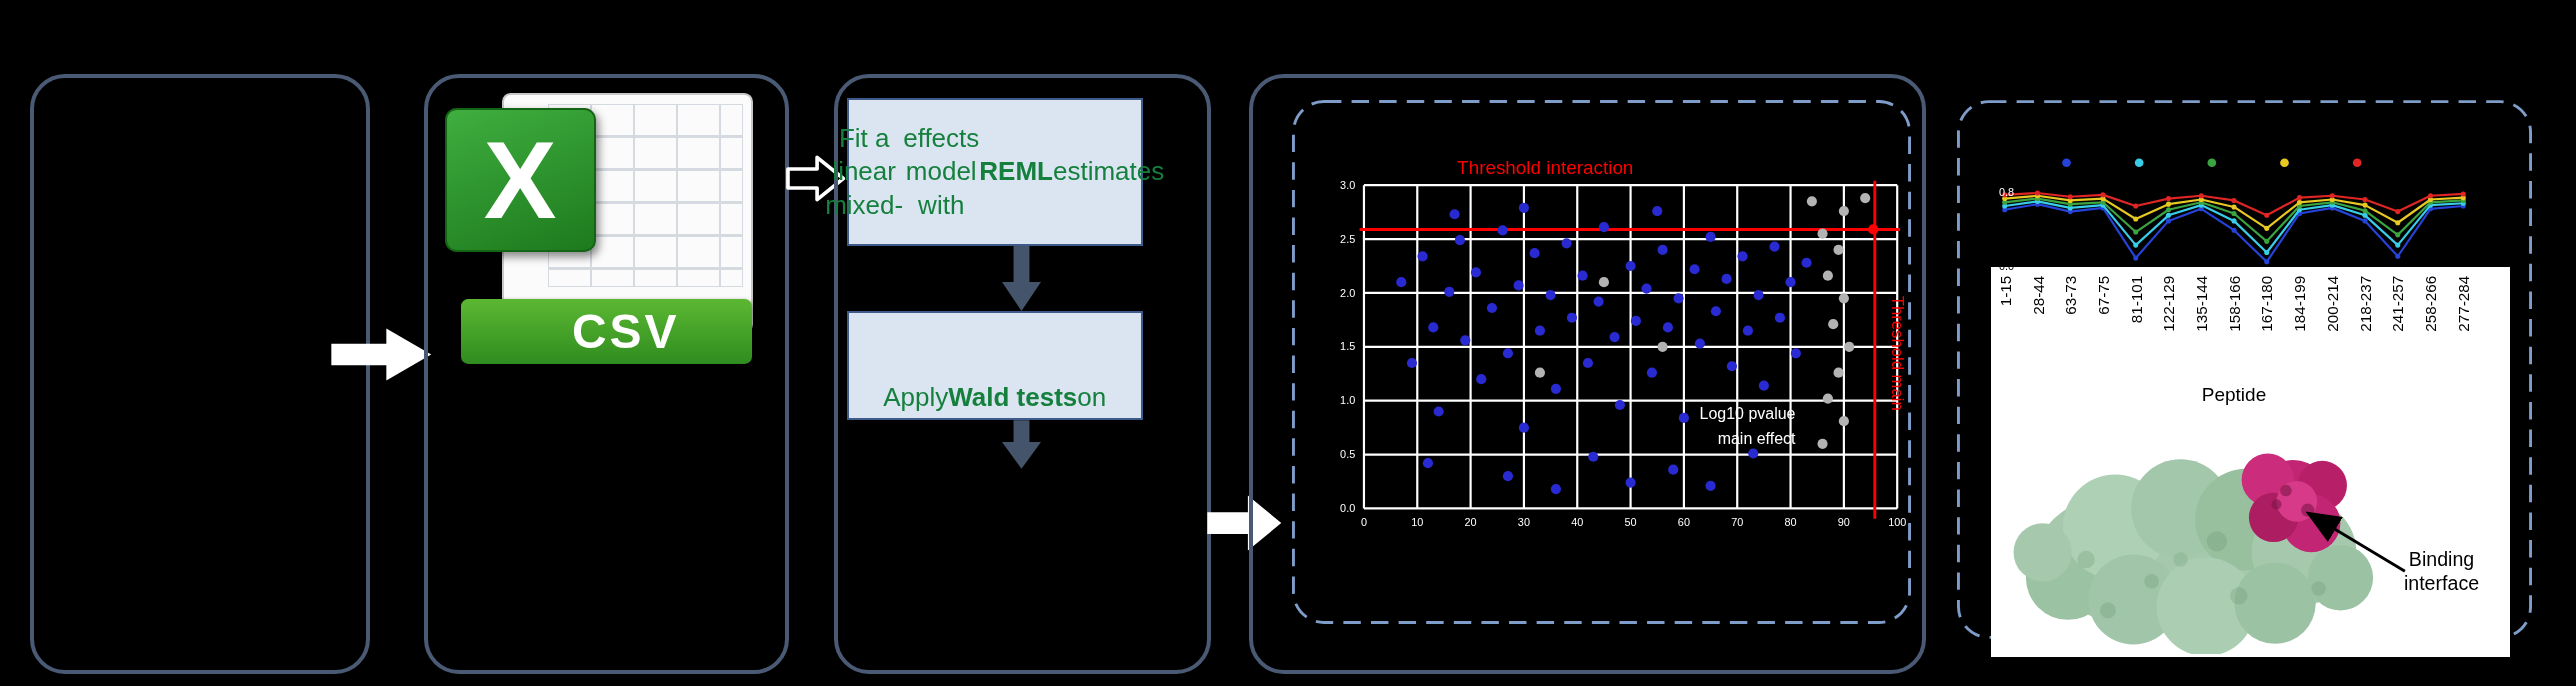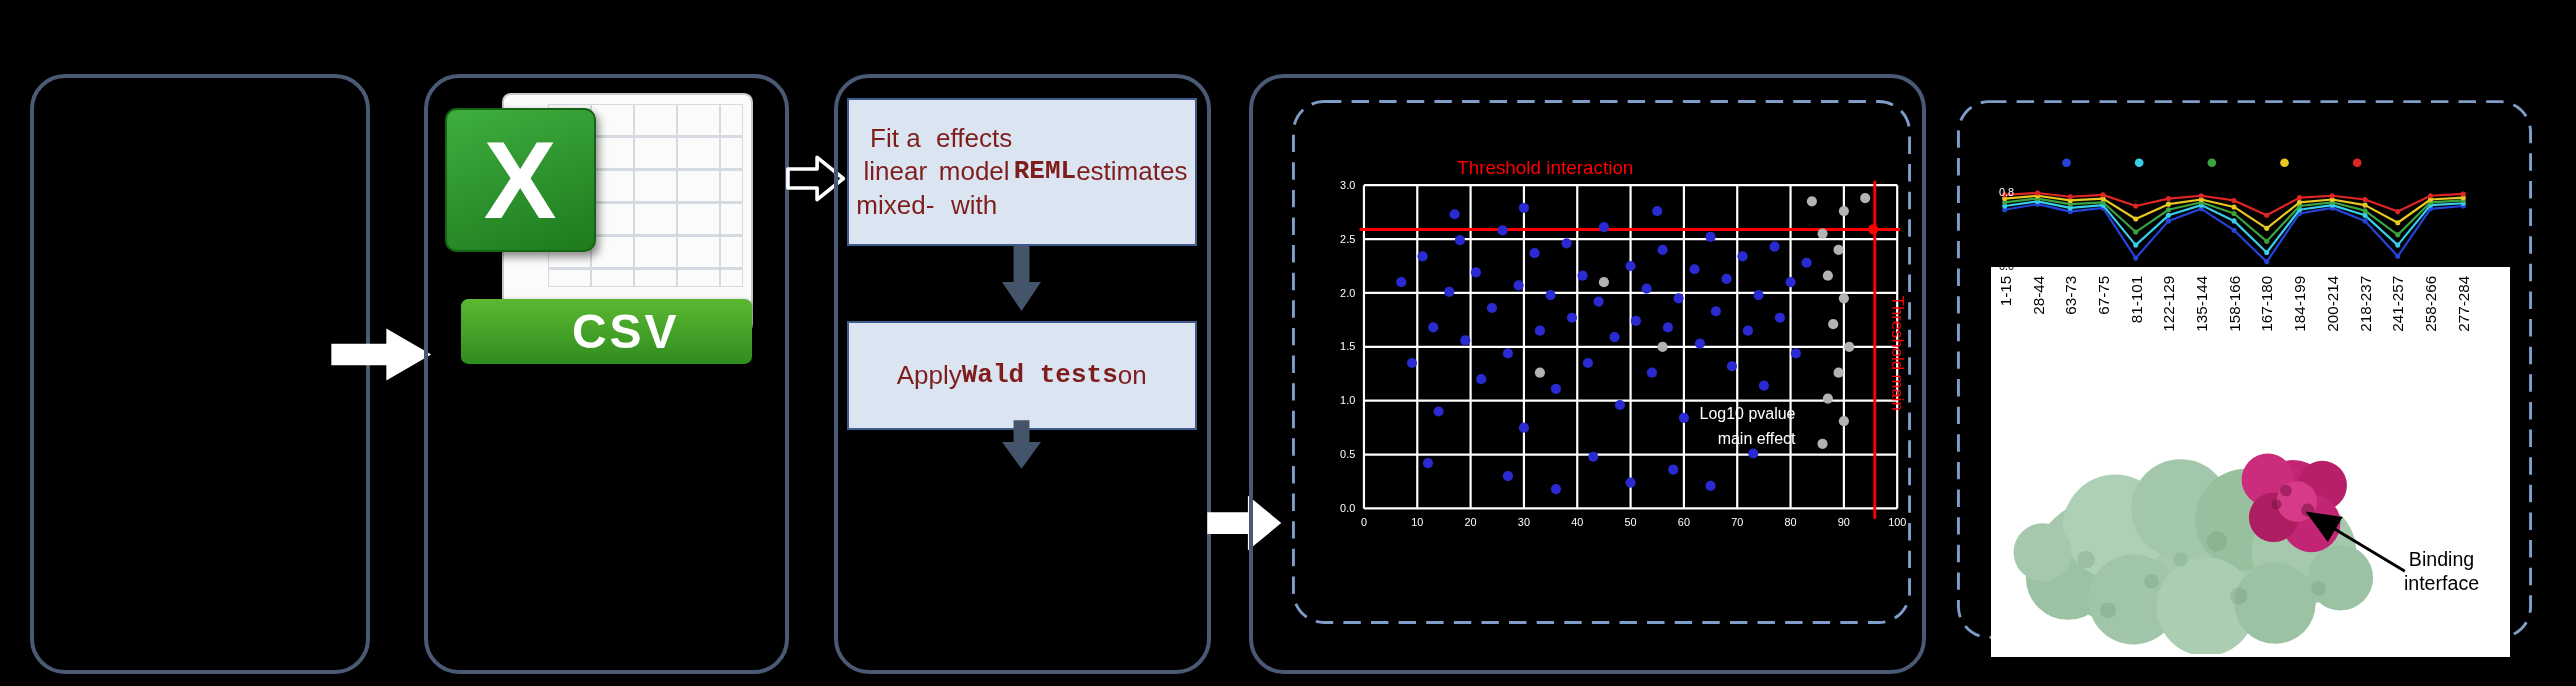--- a/index.html
+++ b/index.html
@@ -11,26 +11,26 @@
   #box-csv{left:424px;top:74px;width:365px;height:600px;}
   #box-model{left:834px;top:74px;width:377px;height:600px;}
   #box-results{left:1249px;top:74px;width:677px;height:600px;}
   .dashed-svg{position:absolute;}
   #dash-scatter{left:1292px;top:100px;}
   #dash-mapping{left:1957px;top:100px;}
   .harrow{position:absolute;}
   #arrow1{left:331px;top:327px;}
   #arrow2{left:785px;top:153px;}
   #arrow3{left:1207px;top:494px;}
-  .step{position:absolute;left:8.7px;width:350px;background:#dbe5f1;border:2.9px solid #3e5b8c;
+  .step{position:absolute;left:8.7px;width:296px;background:#dbe5f1;border:2.9px solid #3e5b8c;
         display:flex;align-items:center;justify-content:center;text-align:center;
-        font-size:26px;line-height:1.3;color:#7f1d1d;padding:2.9px 7.3px;}
-  .b{font-weight:bold;font-family:Liberation Mono, monospace;}
+        font-size:26px;line-height:1.3;color:#15803d;padding:2.9px 7.3px;}
+  .b{font-weight:bold;}
   #step1{top:20.4px;height:148px;}
-  #step2{top:243px;height:109px;}
+  #step2{top:233px;height:109px;align-items:flex-end;}
   #step3{top:391px;height:147px;}
   .varrow{position:absolute;left:164px;}
   #varrow1{top:168px;}
   #varrow2{top:342px;}
   
   #csv-icon{position:absolute;left:16.7px;top:9.4px;width:313px;height:283px;}
   #csv-page{position:absolute;left:57px;top:5.8px;width:251px;height:240px;background:#fbfbfb;
             border:2.2px solid #c8c8c8;border-radius:8.7px;box-shadow:0 2.9px 7.3px rgba(255,255,255,0.08) inset;}
   #csv-grid{position:absolute;left:44px;top:8.7px;right:7.3px;bottom:44px;
             background-image:
@@ -342,20 +342,21 @@
       <text x="290.42" y="8" fill="#000" font-size="21" text-anchor="end" transform="rotate(-90 290.42 8)">135-144</text>
       <text x="335.49" y="8" fill="#000" font-size="21" text-anchor="end" transform="rotate(-90 335.49 8)">158-166</text>
       <text x="380.56" y="8" fill="#000" font-size="21" text-anchor="end" transform="rotate(-90 380.56 8)">167-180</text>
       <text x="425.63" y="8" fill="#000" font-size="21" text-anchor="end" transform="rotate(-90 425.63 8)">184-199</text>
       <text x="470.7" y="8" fill="#000" font-size="21" text-anchor="end" transform="rotate(-90 470.7 8)">200-214</text>
       <text x="515.77" y="8" fill="#000" font-size="21" text-anchor="end" transform="rotate(-90 515.77 8)">218-237</text>
       <text x="560.84" y="8" fill="#000" font-size="21" text-anchor="end" transform="rotate(-90 560.84 8)">241-257</text>
       <text x="605.91" y="8" fill="#000" font-size="21" text-anchor="end" transform="rotate(-90 605.91 8)">258-266</text>
       <text x="650.98" y="8" fill="#000" font-size="21" text-anchor="end" transform="rotate(-90 650.98 8)">277-284</text>
     </svg>
+  <div id="peptide-title">Peptide</div>
 
   <svg id="protein-svg" width="385" height="247" viewBox="0 0 530 340">
     <g>
       <ellipse cx="265" cy="205" rx="215" ry="108" fill="#a6c9ae"></ellipse>
       <circle cx="95" cy="235" r="58" fill="#9cc2a4"></circle>
       <circle cx="160" cy="165" r="72" fill="#aed0b5"></circle>
       <circle cx="250" cy="140" r="68" fill="#a2c7aa"></circle>
       <circle cx="340" cy="155" r="70" fill="#98c09f"></circle>
       <circle cx="420" cy="200" r="72" fill="#a6c9ae"></circle>
       <circle cx="470" cy="235" r="45" fill="#9cc2a4"></circle>

